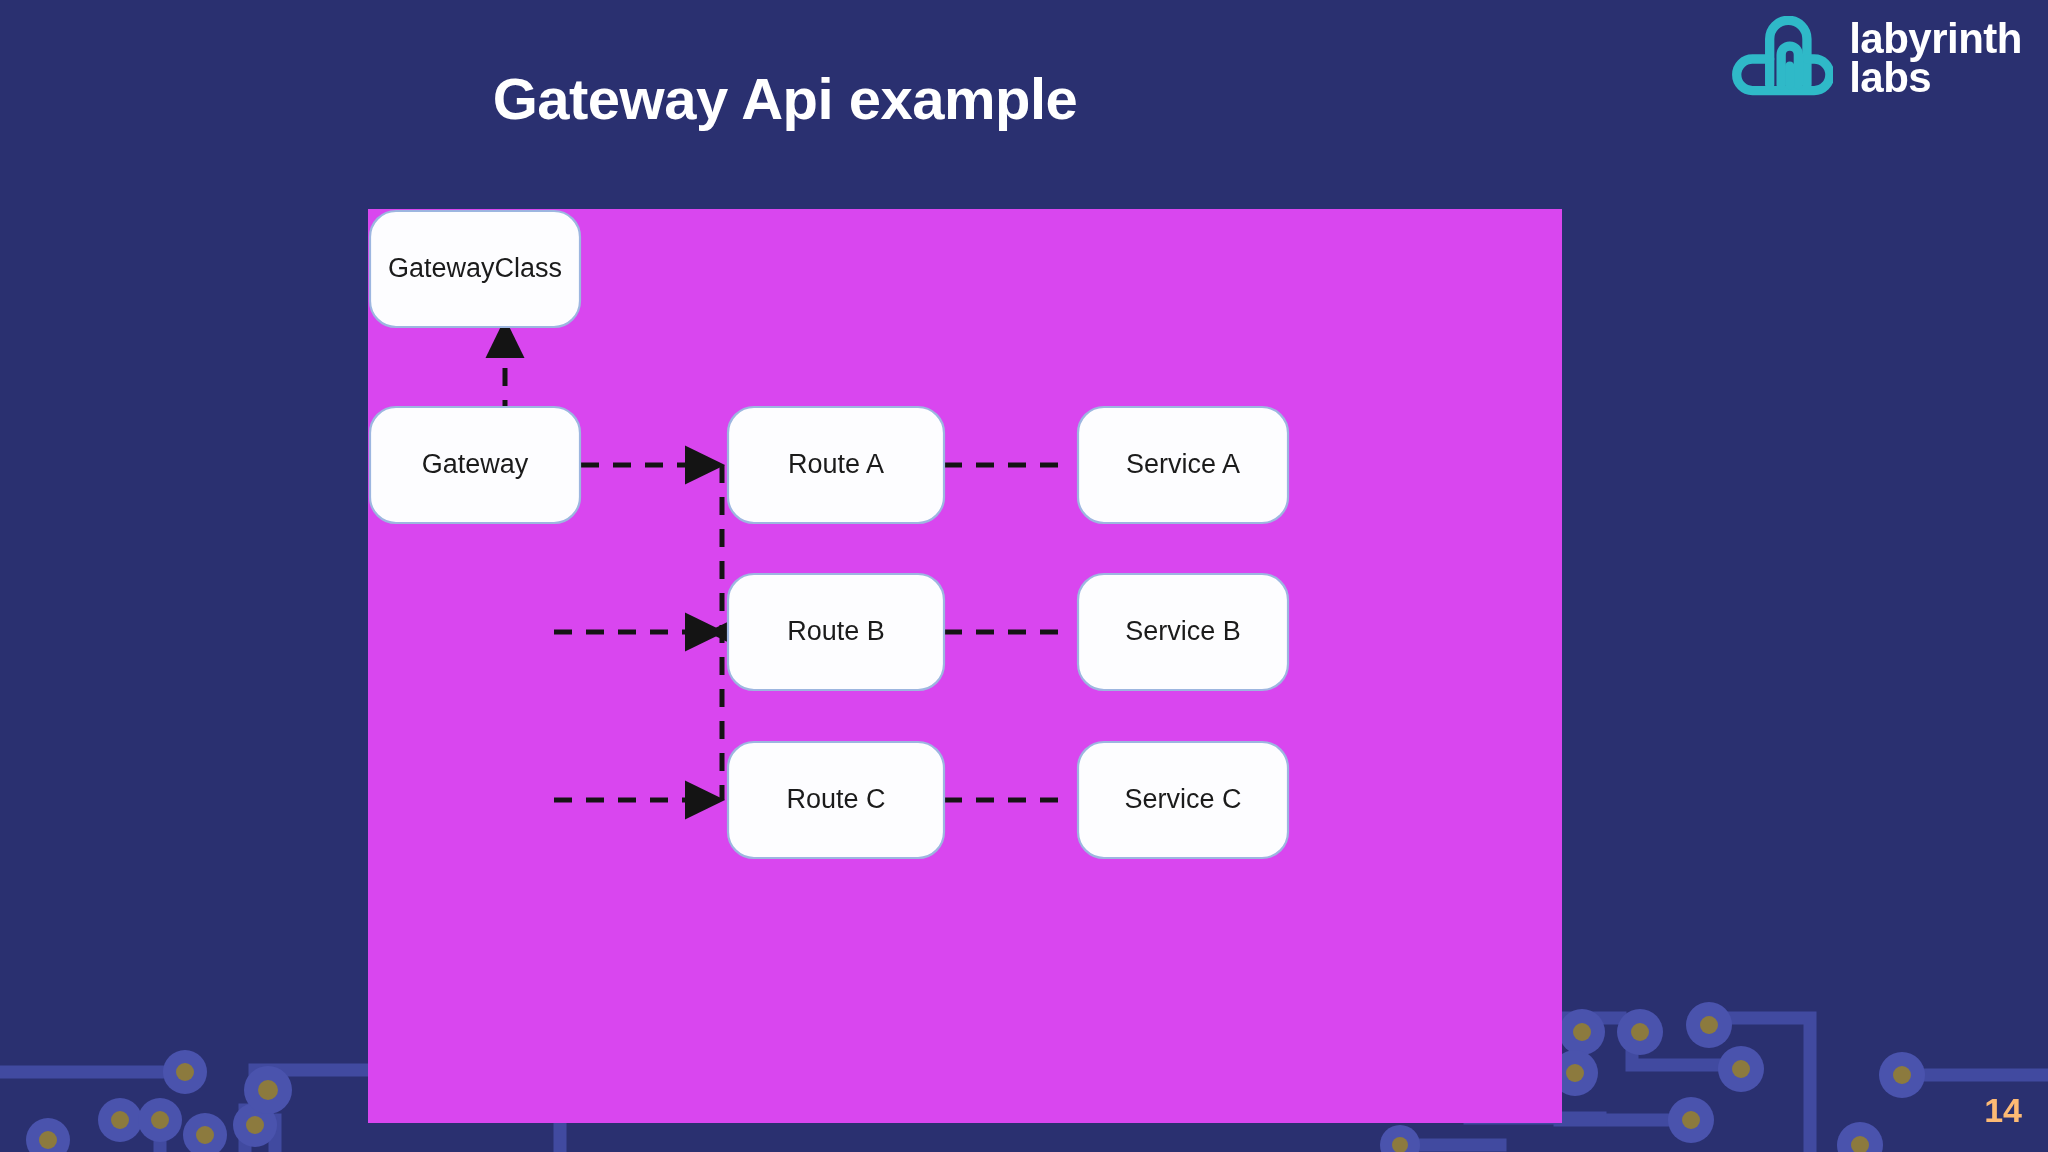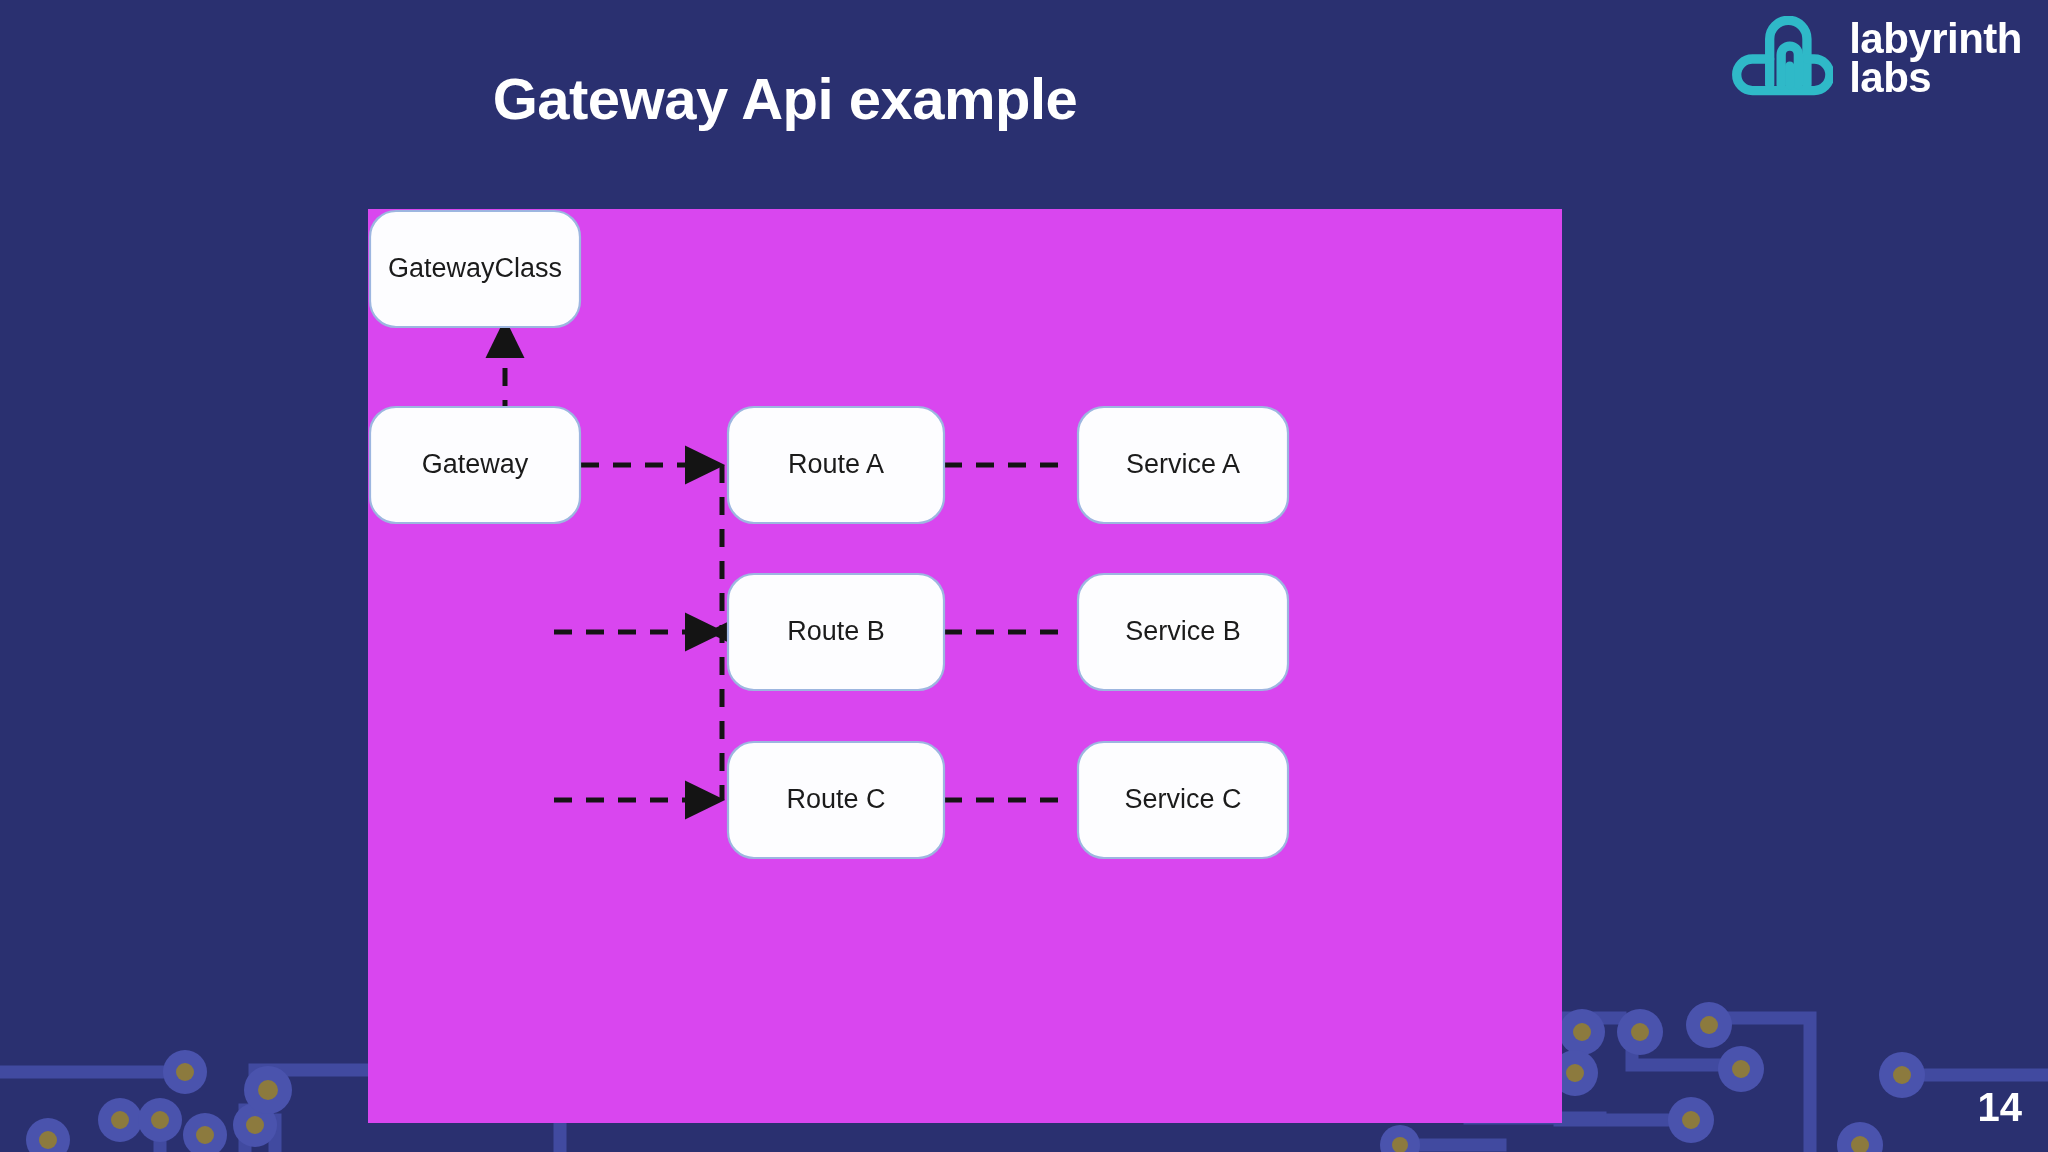--- a/index.html
+++ b/index.html
@@ -106,22 +106,22 @@
     stroke-width: 5;
     fill: none;
     stroke-dasharray: 18 14;
   }
 
   
   #page-number {
     position: absolute;
     right: 26px;
     bottom: 22px;
-    color: #ffffff;
-    font-size: 40px;
+    color: #fdba74;
+    font-size: 34px;
     font-weight: 600;
   }
 </style>
 </head>
 <body>
 
 <div id="slide">
 
   <svg id="circuit-bg" viewBox="0 0 2048 1152" preserveAspectRatio="none" aria-hidden="true">
     <g stroke="#414aa0" stroke-width="13" fill="none" stroke-linecap="square">

